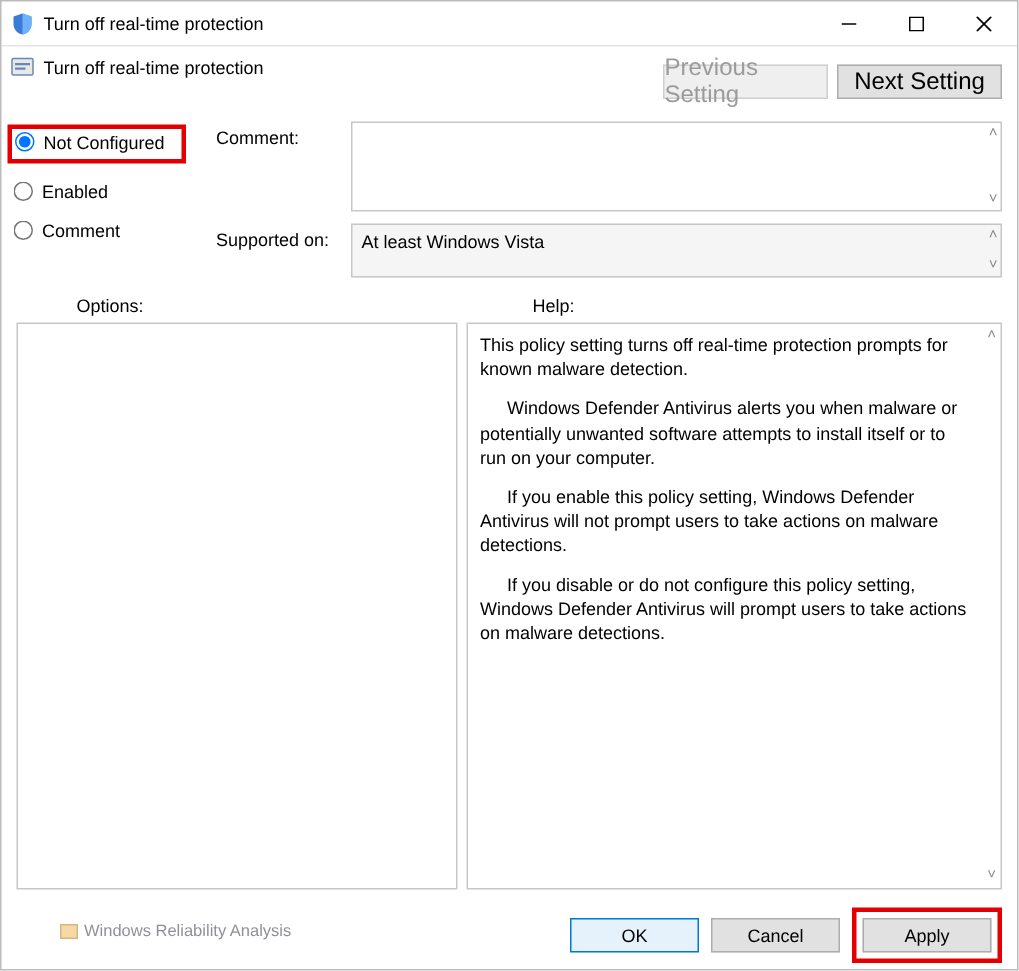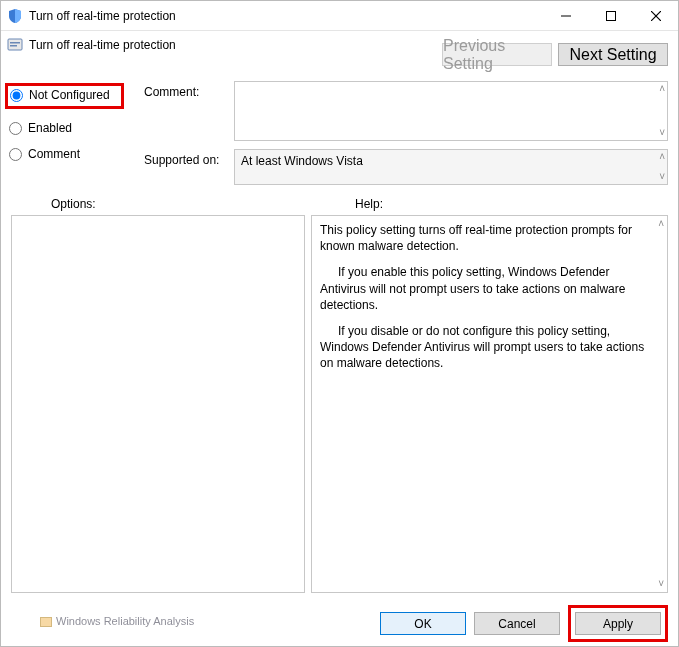--- a/index.html
+++ b/index.html
@@ -70,21 +70,21 @@
     display:flex;
     padding: 0 10px 0 8px;
     gap: 20px;
   }
   .radios {
     width: 115px;
     display:flex; flex-direction:column; gap:12px;
     padding-top:6px;
   }
   .radio {
-    display:flex; align-items:center; gap:6px;
+    display:flex; align-items:flex-start; gap:6px;
     font-size:12px;
   }
   .radio input { margin:0; }
   .highlight-red {
     border: 3px solid #e40000;
     padding: 2px 4px 4px 2px;
     margin-left:-4px;
     margin-top:-4px;
   }
   .comment-block {
@@ -262,20 +262,21 @@
 
 <div class="split-labels">
   <div class="left-lbl">Options:</div>
   <div>Help:</div>
 </div>
 
 <div class="panels">
   <div class="panel options"></div>
   <div class="panel help">
     <p>This policy setting turns off real-time protection prompts for known malware detection.</p>
+    <p class="indent">Windows Defender Antivirus alerts you when malware or potentially unwanted software attempts to install itself or to run on your computer.</p>
     <p class="indent">If you enable this policy setting, Windows Defender Antivirus will not prompt users to take actions on malware detections.</p>
     <p class="indent">If you disable or do not configure this policy setting, Windows Defender Antivirus will prompt users to take actions on malware detections.</p>
     <div class="scroll-arrows">
         <span>˄</span>
         <span>˅</span>
       </div>
   </div>
 </div>
 
 <div class="footer">

